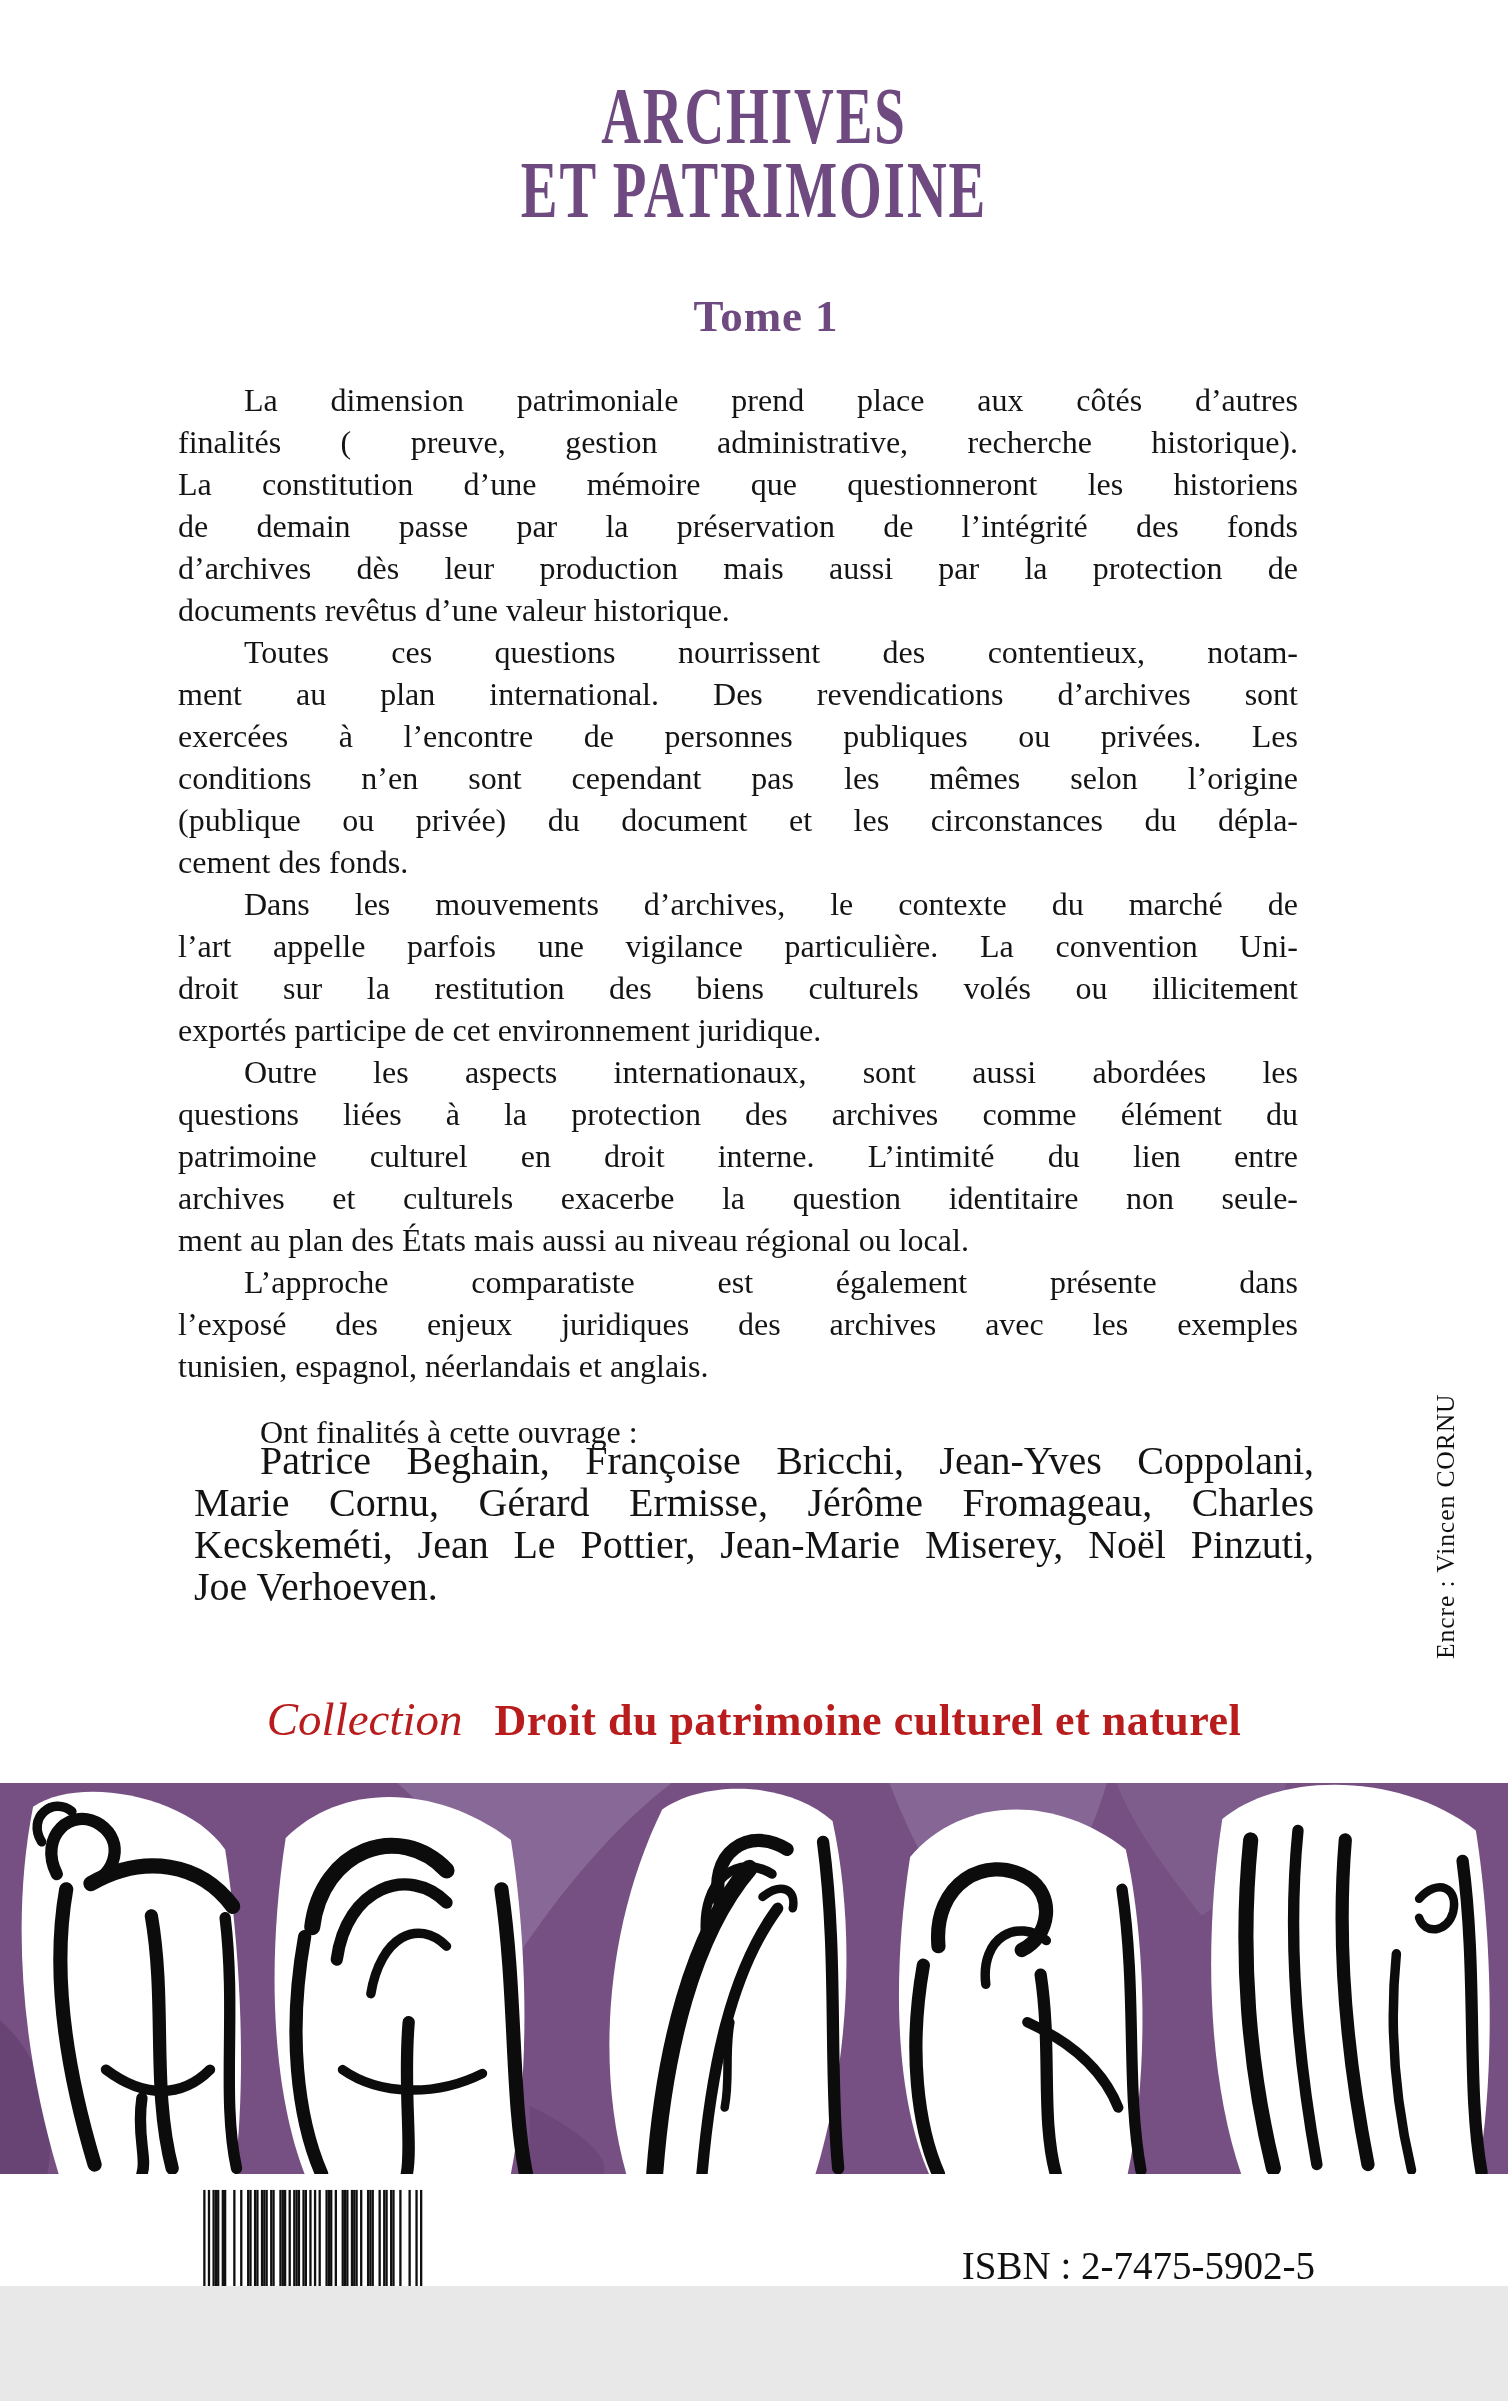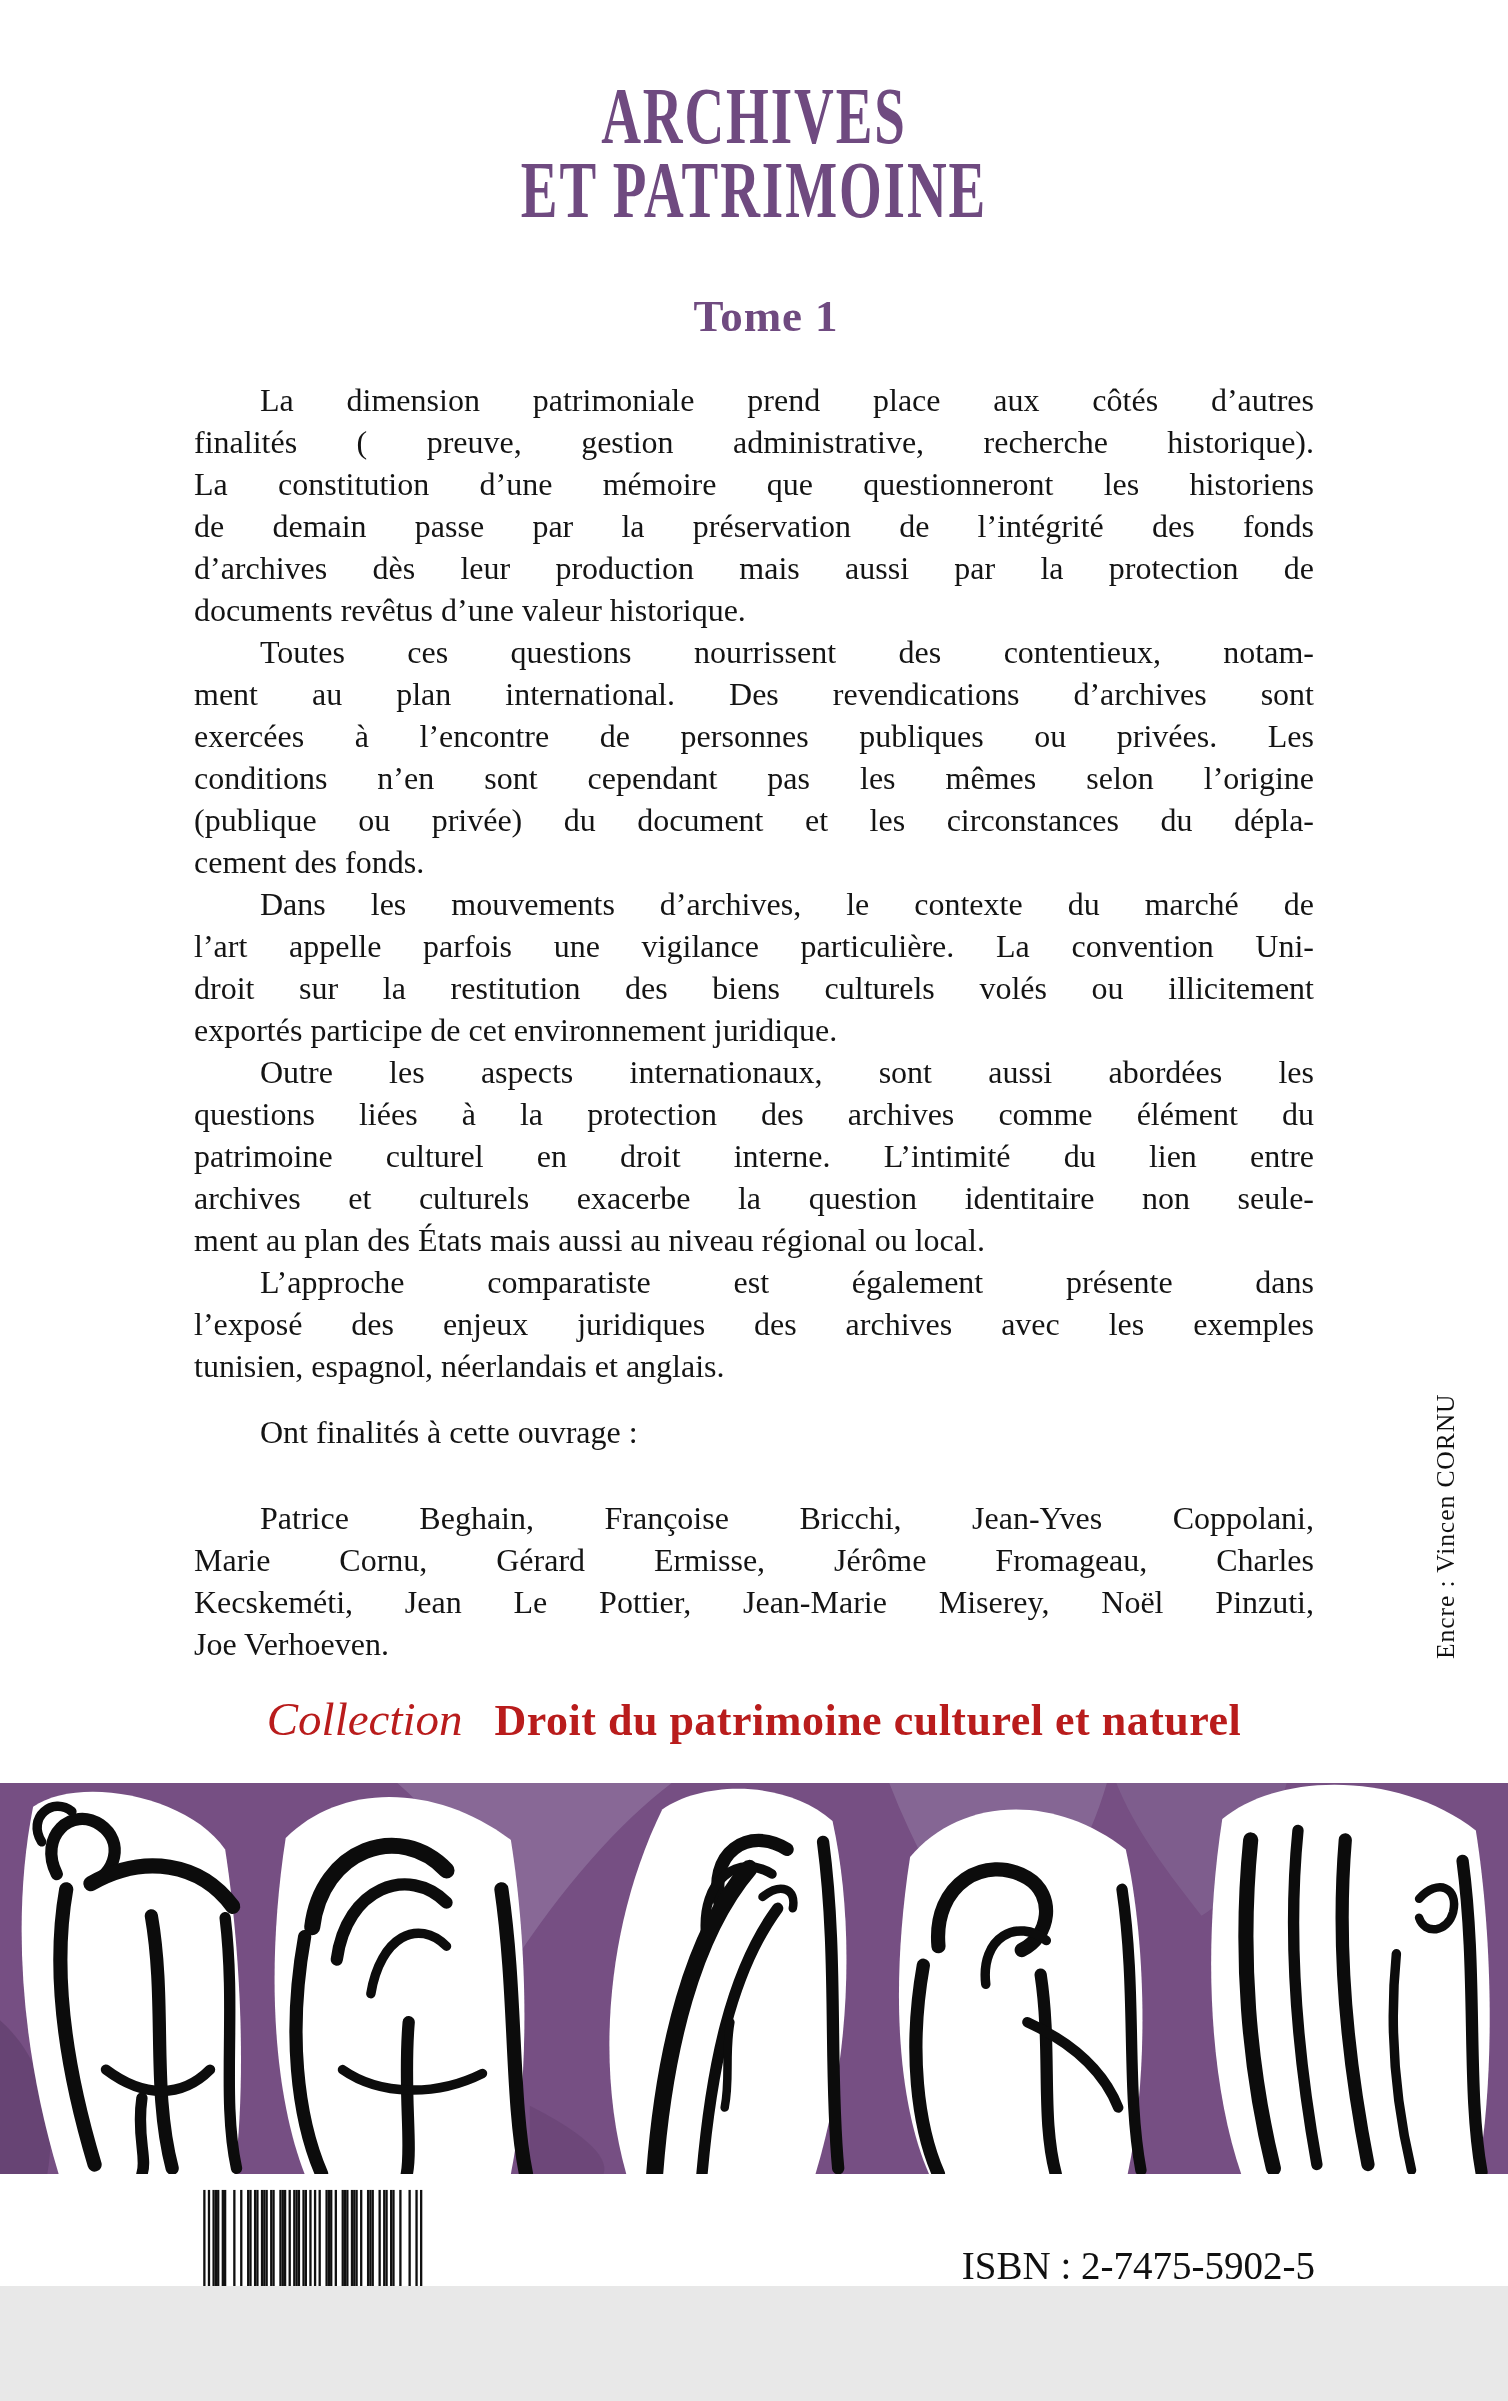--- a/index.html
+++ b/index.html
@@ -12,27 +12,27 @@
   .title-block { position:absolute; top:79px; left:0; width:100%; text-align:center; }
   .title-line {
     font-weight:700; font-size:55px; line-height:74px; letter-spacing:1.9px;
     transform:scaleY(1.48); transform-origin:center; color:var(--title_purple,#6f4a80);
   }
   .tome {
     position:absolute; top:290px; left:12px; width:100%; text-align:center;
     font-weight:700; font-size:45px; color:var(--title_purple,#6f4a80); letter-spacing:0.9px;
   }
   
-  .body-col { position:absolute; left:194px; width:1120px; top:379px; font-size:32px; line-height:42px; }
+  .body-col { position:absolute; left:178px; width:1120px; top:379px; font-size:32px; line-height:42px; }
   .para { margin:0; }
   .tline { text-align:justify; text-align-last:justify; }
   .tline.first { text-indent:66px; }
   .tline.last { text-align-last:left; }
   .contrib-heading { position:absolute; left:260px; top:1414px; font-size:32px; }
-  .contrib-col { position:absolute; left:194px; width:1120px; top:1497px; font-size:32px; line-height:42px; }
+  .contrib-col { position:absolute; left:194px; width:1120px; top:1440px; font-size:40px; line-height:42px; }
   
   .collection { position:absolute; left:0; width:100%; top:1692px; text-align:center; font-size:44px; color:#b91c1c; white-space:nowrap; }
   .collection .c-label { font-style:italic; font-weight:400; font-size:47px; margin-right:32px; }
   .collection .c-series { font-weight:700; letter-spacing:0.5px; }
   
   .credit {
     position:absolute; right:47px; top:1332px; height:327px;
     writing-mode:vertical-rl; transform:rotate(180deg);
     font-size:25.6px; letter-spacing:0.9px; color:#101010; white-space:nowrap;
   }

